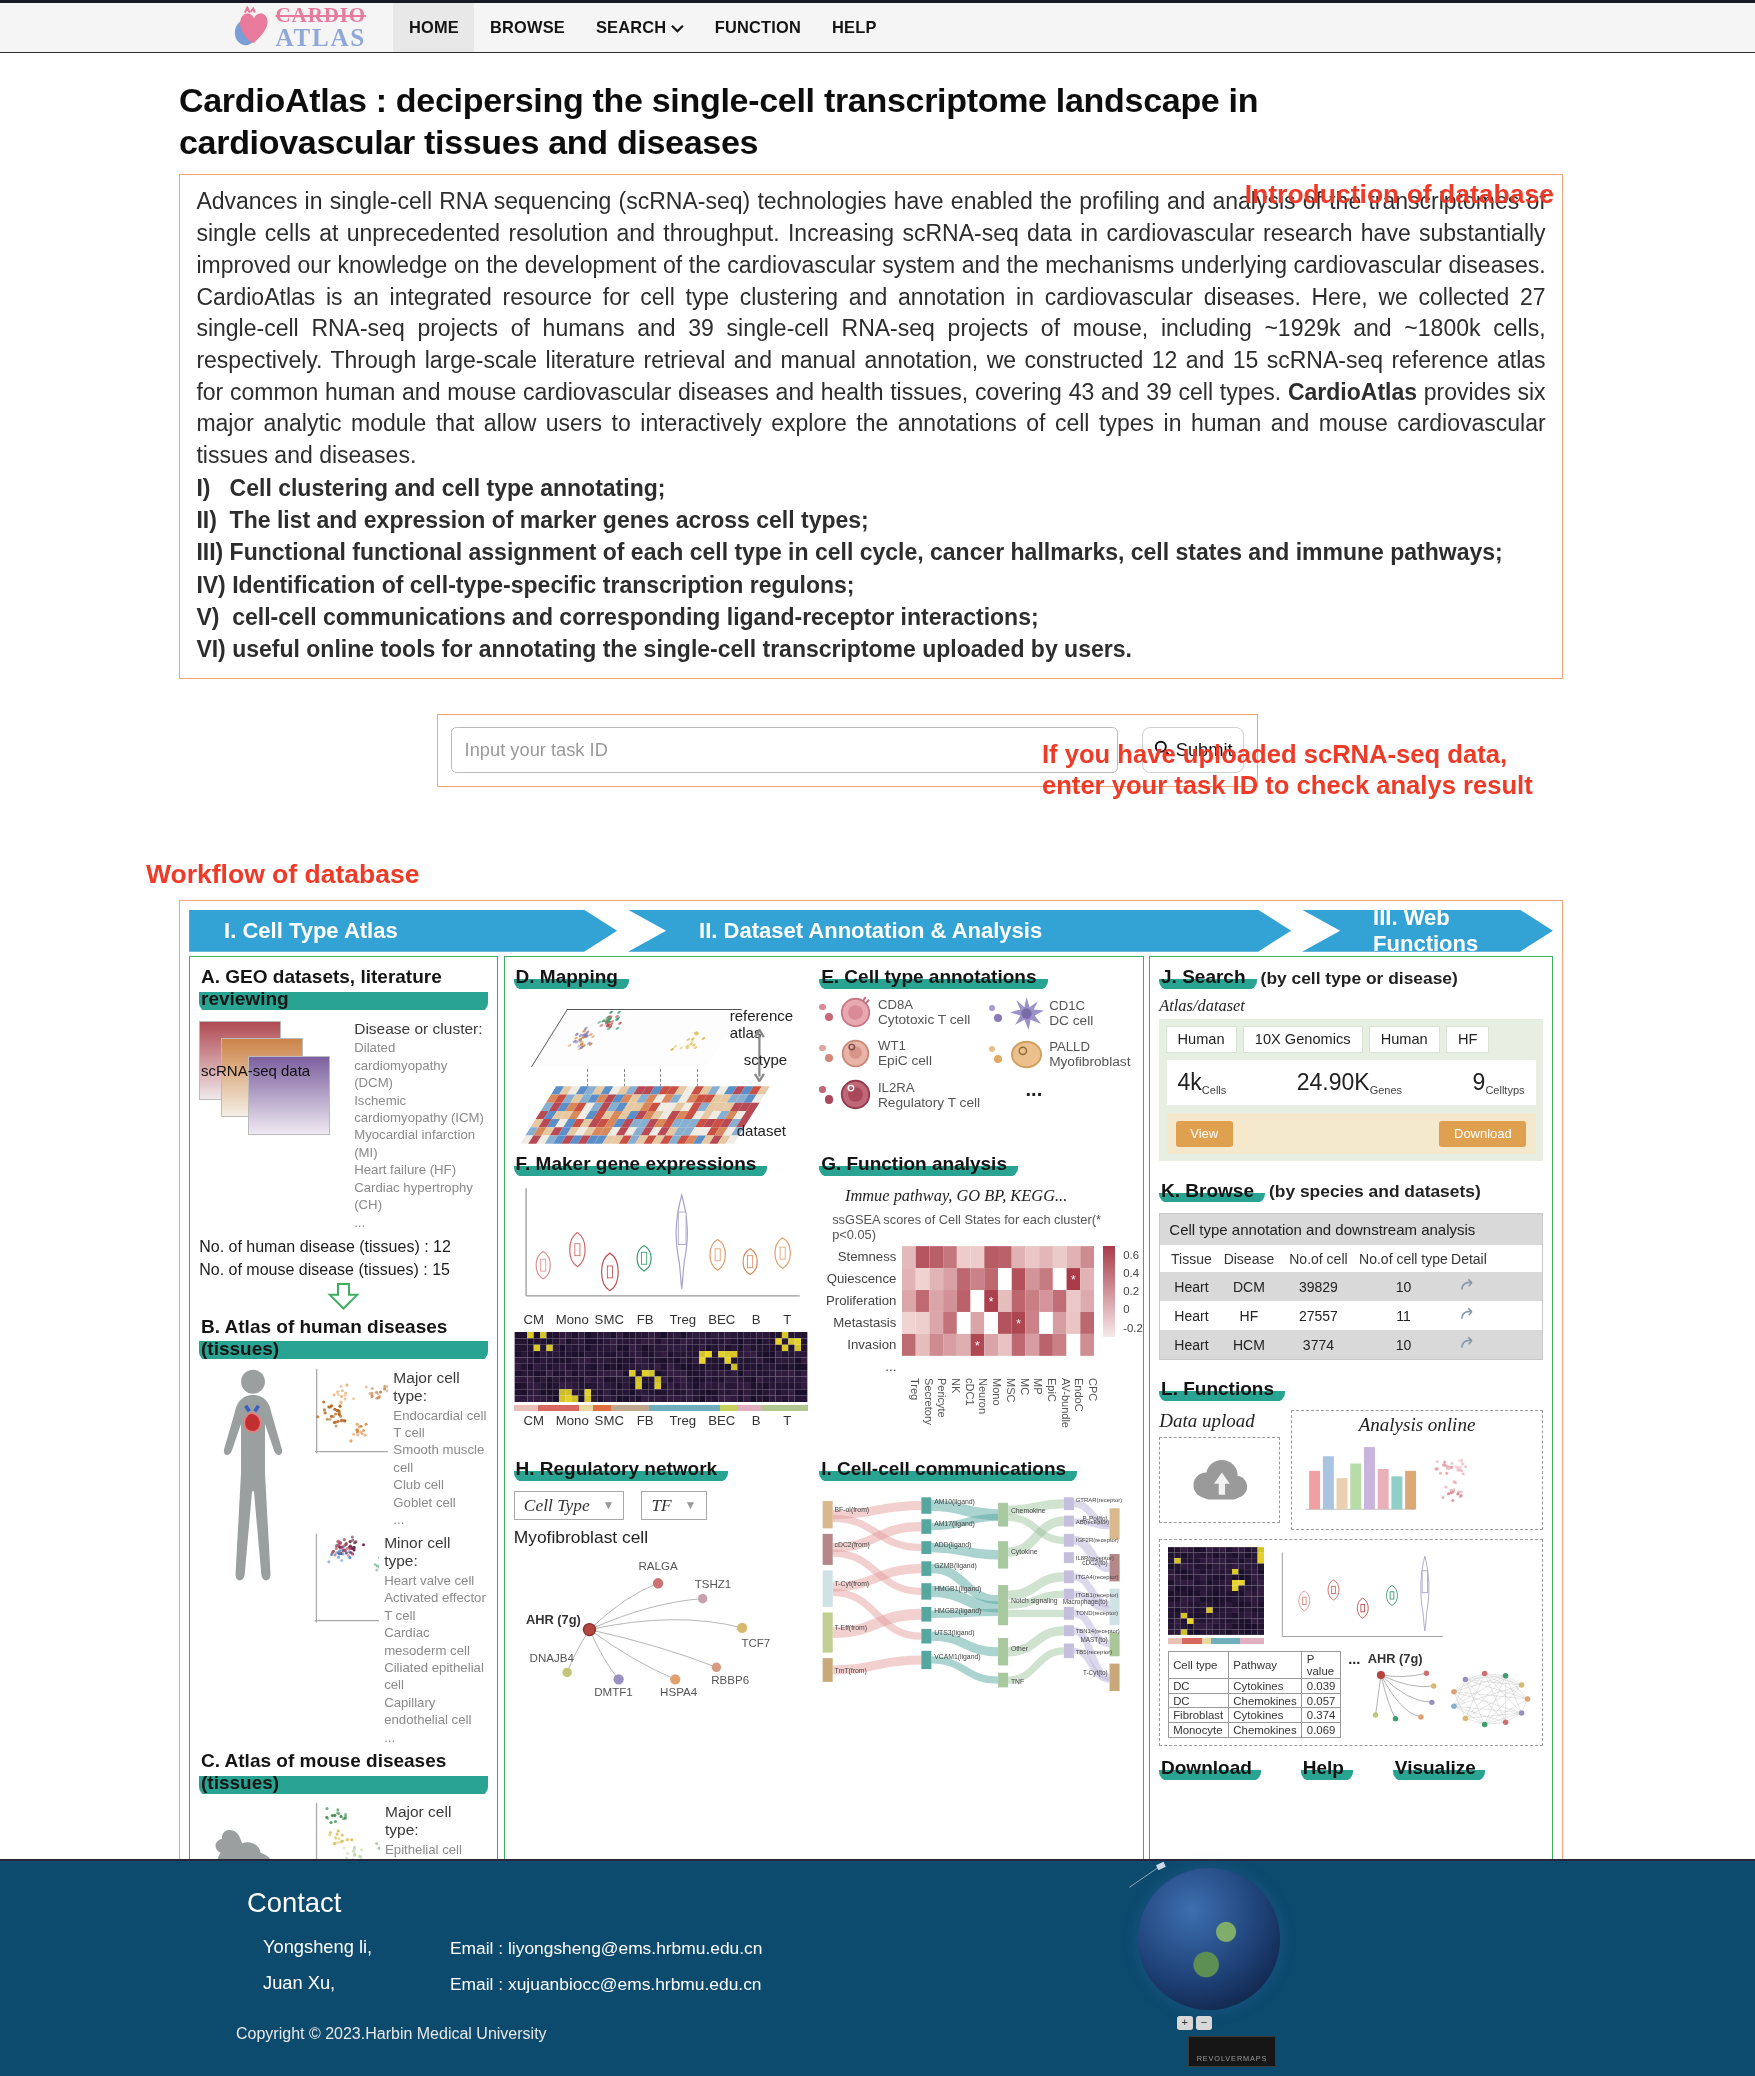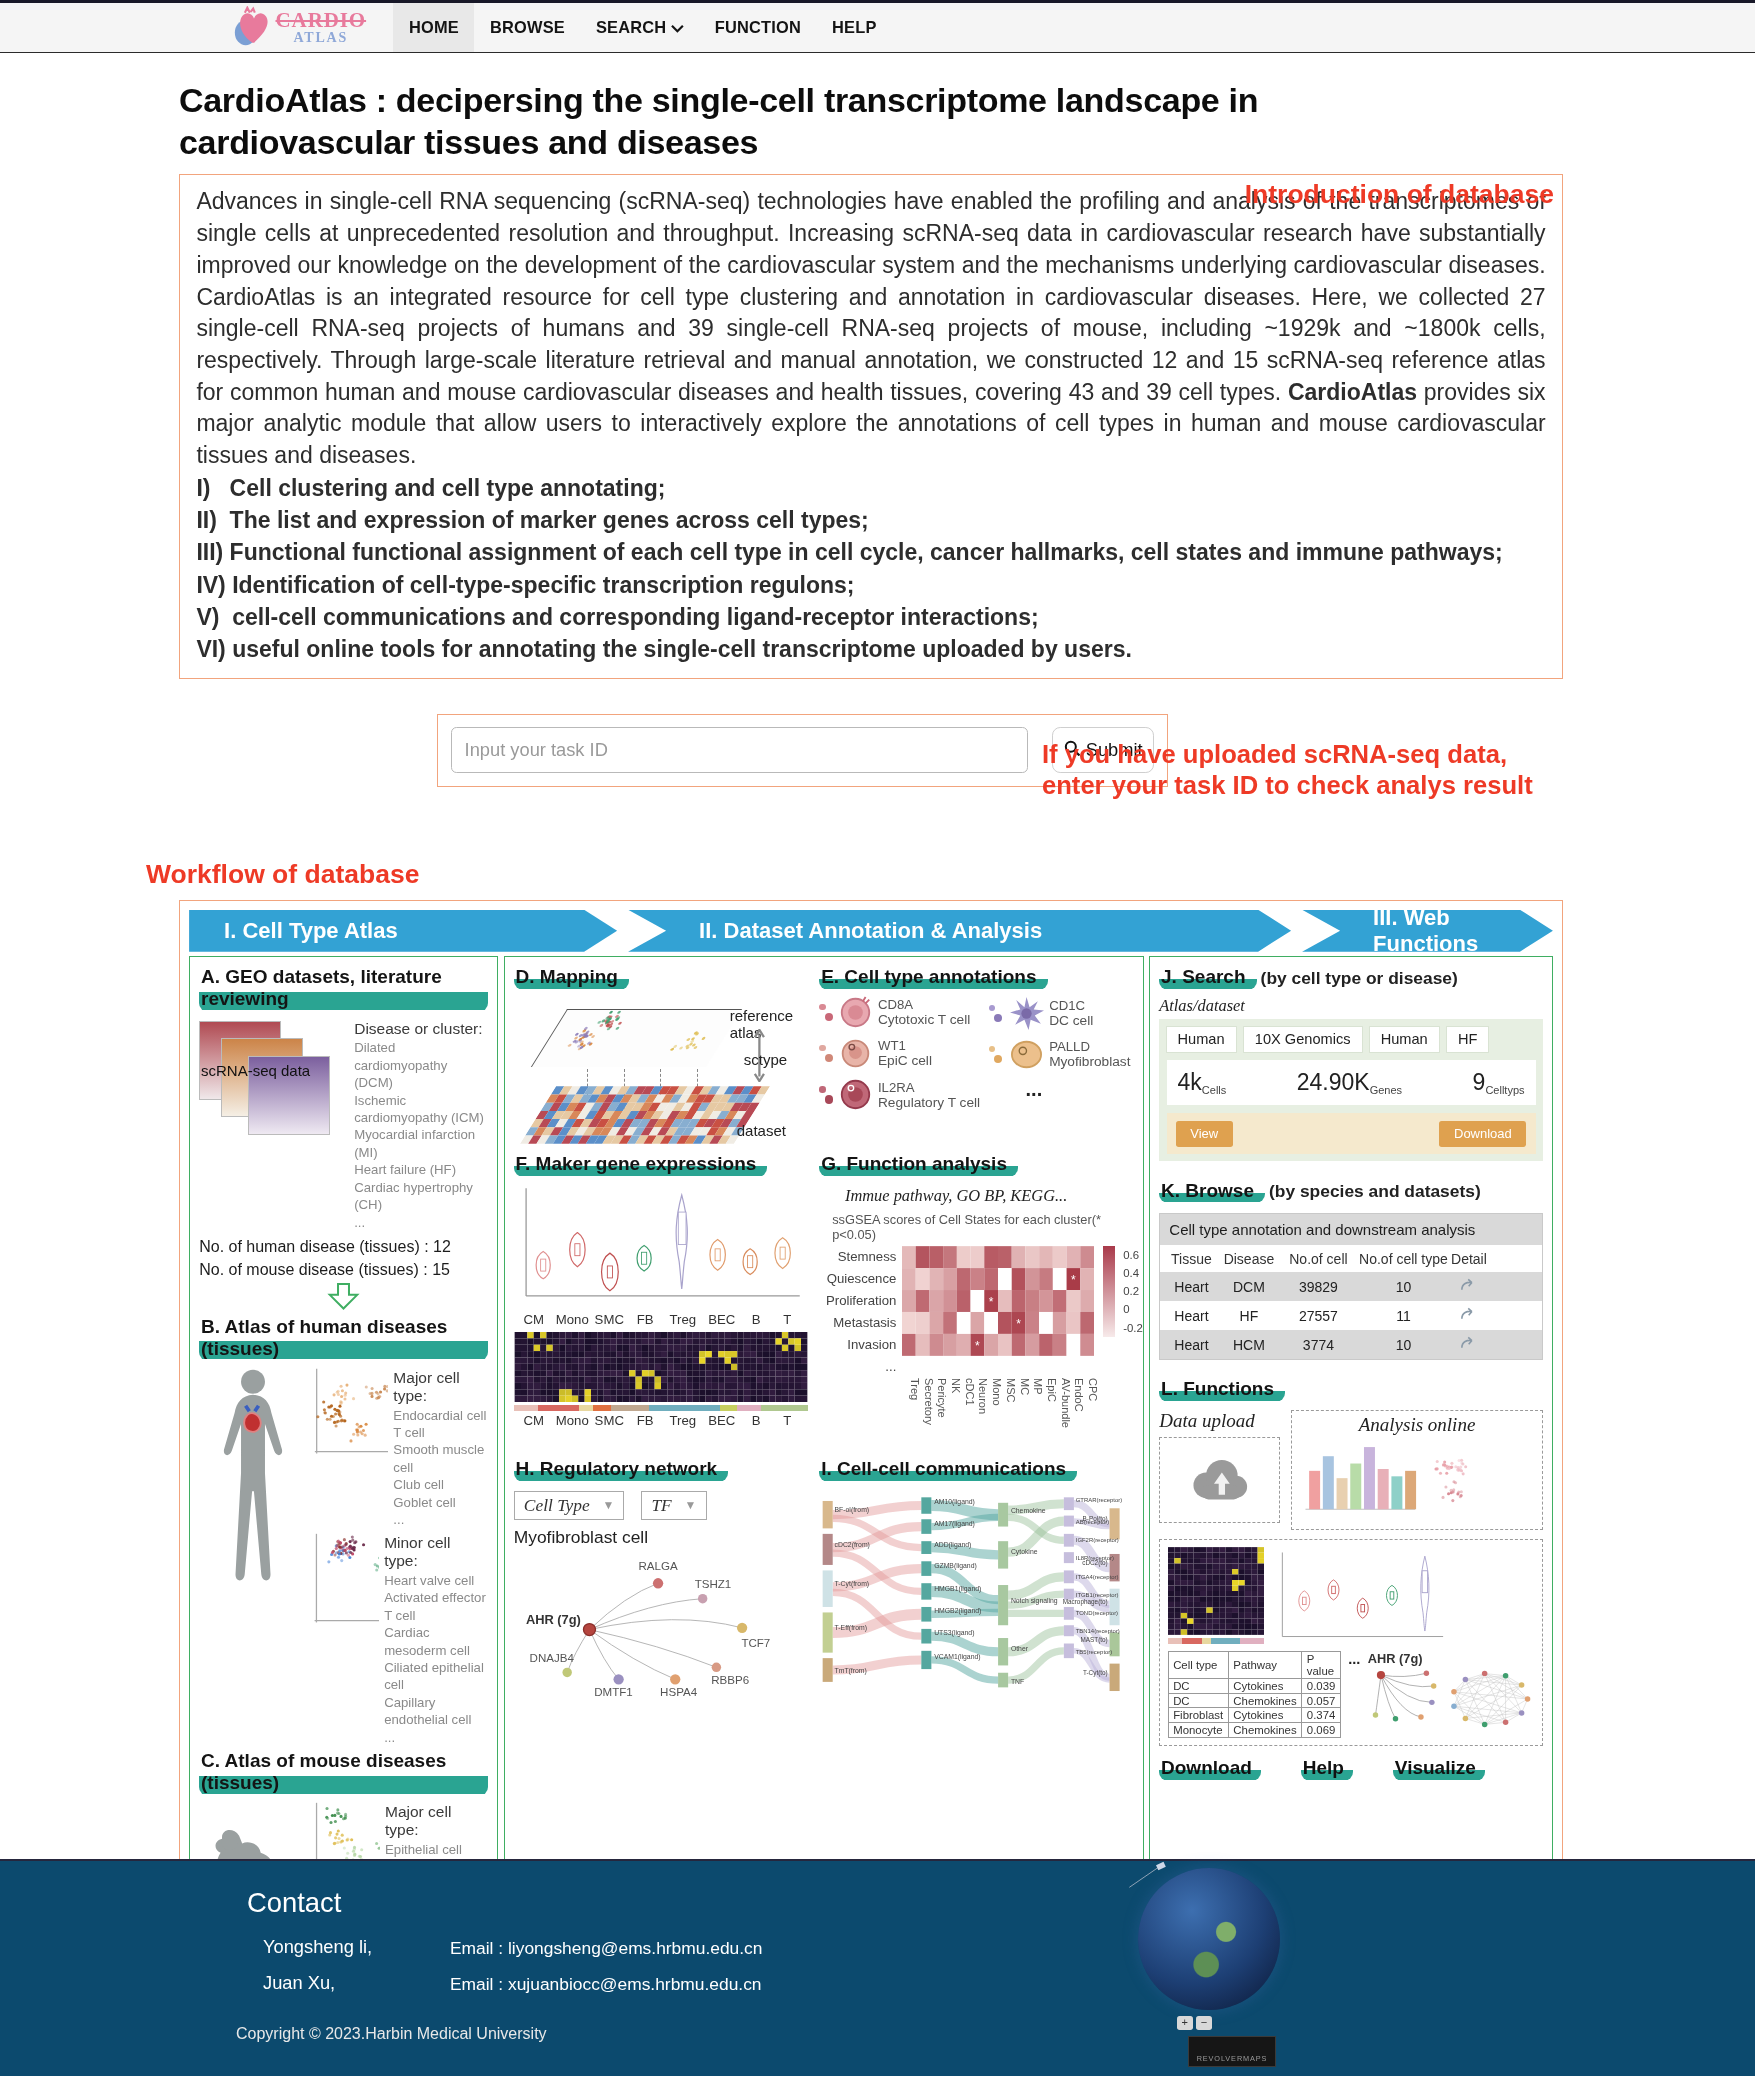--- a/index.html
+++ b/index.html
@@ -4,36 +4,36 @@
 <style>
   html,body{margin:0;padding:0;}
   body{width:1755px;height:2077px;position:relative;overflow:hidden;background:#fff;
        font-family:"Liberation Sans",sans-serif;color:#222;}
   
   .nav{height:53px;background:#f5f5f5;border-top:3.7px solid #181828;border-bottom:1.8px solid #2b2b2b;
        display:flex;align-items:stretch;box-sizing:border-box;padding-left:233px;}
   .logo{display:flex;align-items:center;gap:5.5px;margin-right:27.4px;}
   .logo-txt{line-height:0.95;font-family:"Liberation Serif",serif;font-weight:700;}
   .logo-l1{color:#e87a9c;font-size:21px;letter-spacing:0.9px;text-decoration:line-through;}
-  .logo-l2{color:#8fa8d8;font-size:14px;letter-spacing:1.8px;text-align:center;}
+  .logo-l2{color:#8fa8d8;font-size:25px;letter-spacing:1.8px;text-align:center;}
   .nav-item{display:flex;align-items:center;padding:0 15.5px;font-size:16.4px;font-weight:700;color:#141414;
             letter-spacing:0.2px;cursor:pointer;}
   .nav-item.active{background:#e8e8e8;}
   .chev{margin-left:4.6px;display:inline-block;}
   
   .content{width:1384px;margin-left:179px;position:relative;}
   .page-title{font-size:34px;font-weight:800;color:#0d0d0d;line-height:1.22;margin:27.4px 0 11px;max-width:1307px;letter-spacing:-0.3px;}
   .red{color:#ee3a26;font-weight:700;}
   .intro-label{position:absolute;right:9.1px;top:99px;font-size:26.5px;}
   .intro-box{border:1.8px solid #f2a47d;padding:11px 16.4px 12.8px;font-size:23px;color:#2d2d2d;
              text-align:justify;line-height:1.38;}
   .intro-list div{font-weight:700;white-space:pre-wrap;text-align:left;line-height:1.4;}
   
   .task-wrap{position:relative;height:155px;margin-top:25.6px;}
-  .task-box{position:absolute;left:258px;top:9.1px;width:731px;border:1.8px solid #f2a47d;
+  .task-box{position:absolute;left:258px;top:9.1px;width:821px;border:1.8px solid #f2a47d;
             padding:12.8px;display:flex;align-items:center;box-sizing:border-box;background:#fff;}
   .task-input{flex:1;height:44px;border:1.8px solid #b9b9b9;border-radius:5.5px;font-size:18.3px;
               padding:0 12.8px;color:#333;outline:none;font-family:inherit;}
   .task-input::placeholder{color:#9a9a9a;}
   .submit-btn{margin-left:24px;width:102px;height:46px;background:#fff;border:1.8px solid #cfcfcf;border-radius:8.2px;
               font-size:18.3px;color:#111;display:flex;align-items:center;justify-content:center;gap:5.5px;cursor:pointer;font-family:inherit;}
   .task-hint{position:absolute;left:863px;top:35px;font-size:25.6px;line-height:1.18;width:585px;}
   .wf-label{font-size:26.5px;margin:0 0 9.1px -33px;}
   
   .wf{border:1.8px solid #f2a47d;padding:9.1px 9.1px 11px;box-sizing:border-box;}

